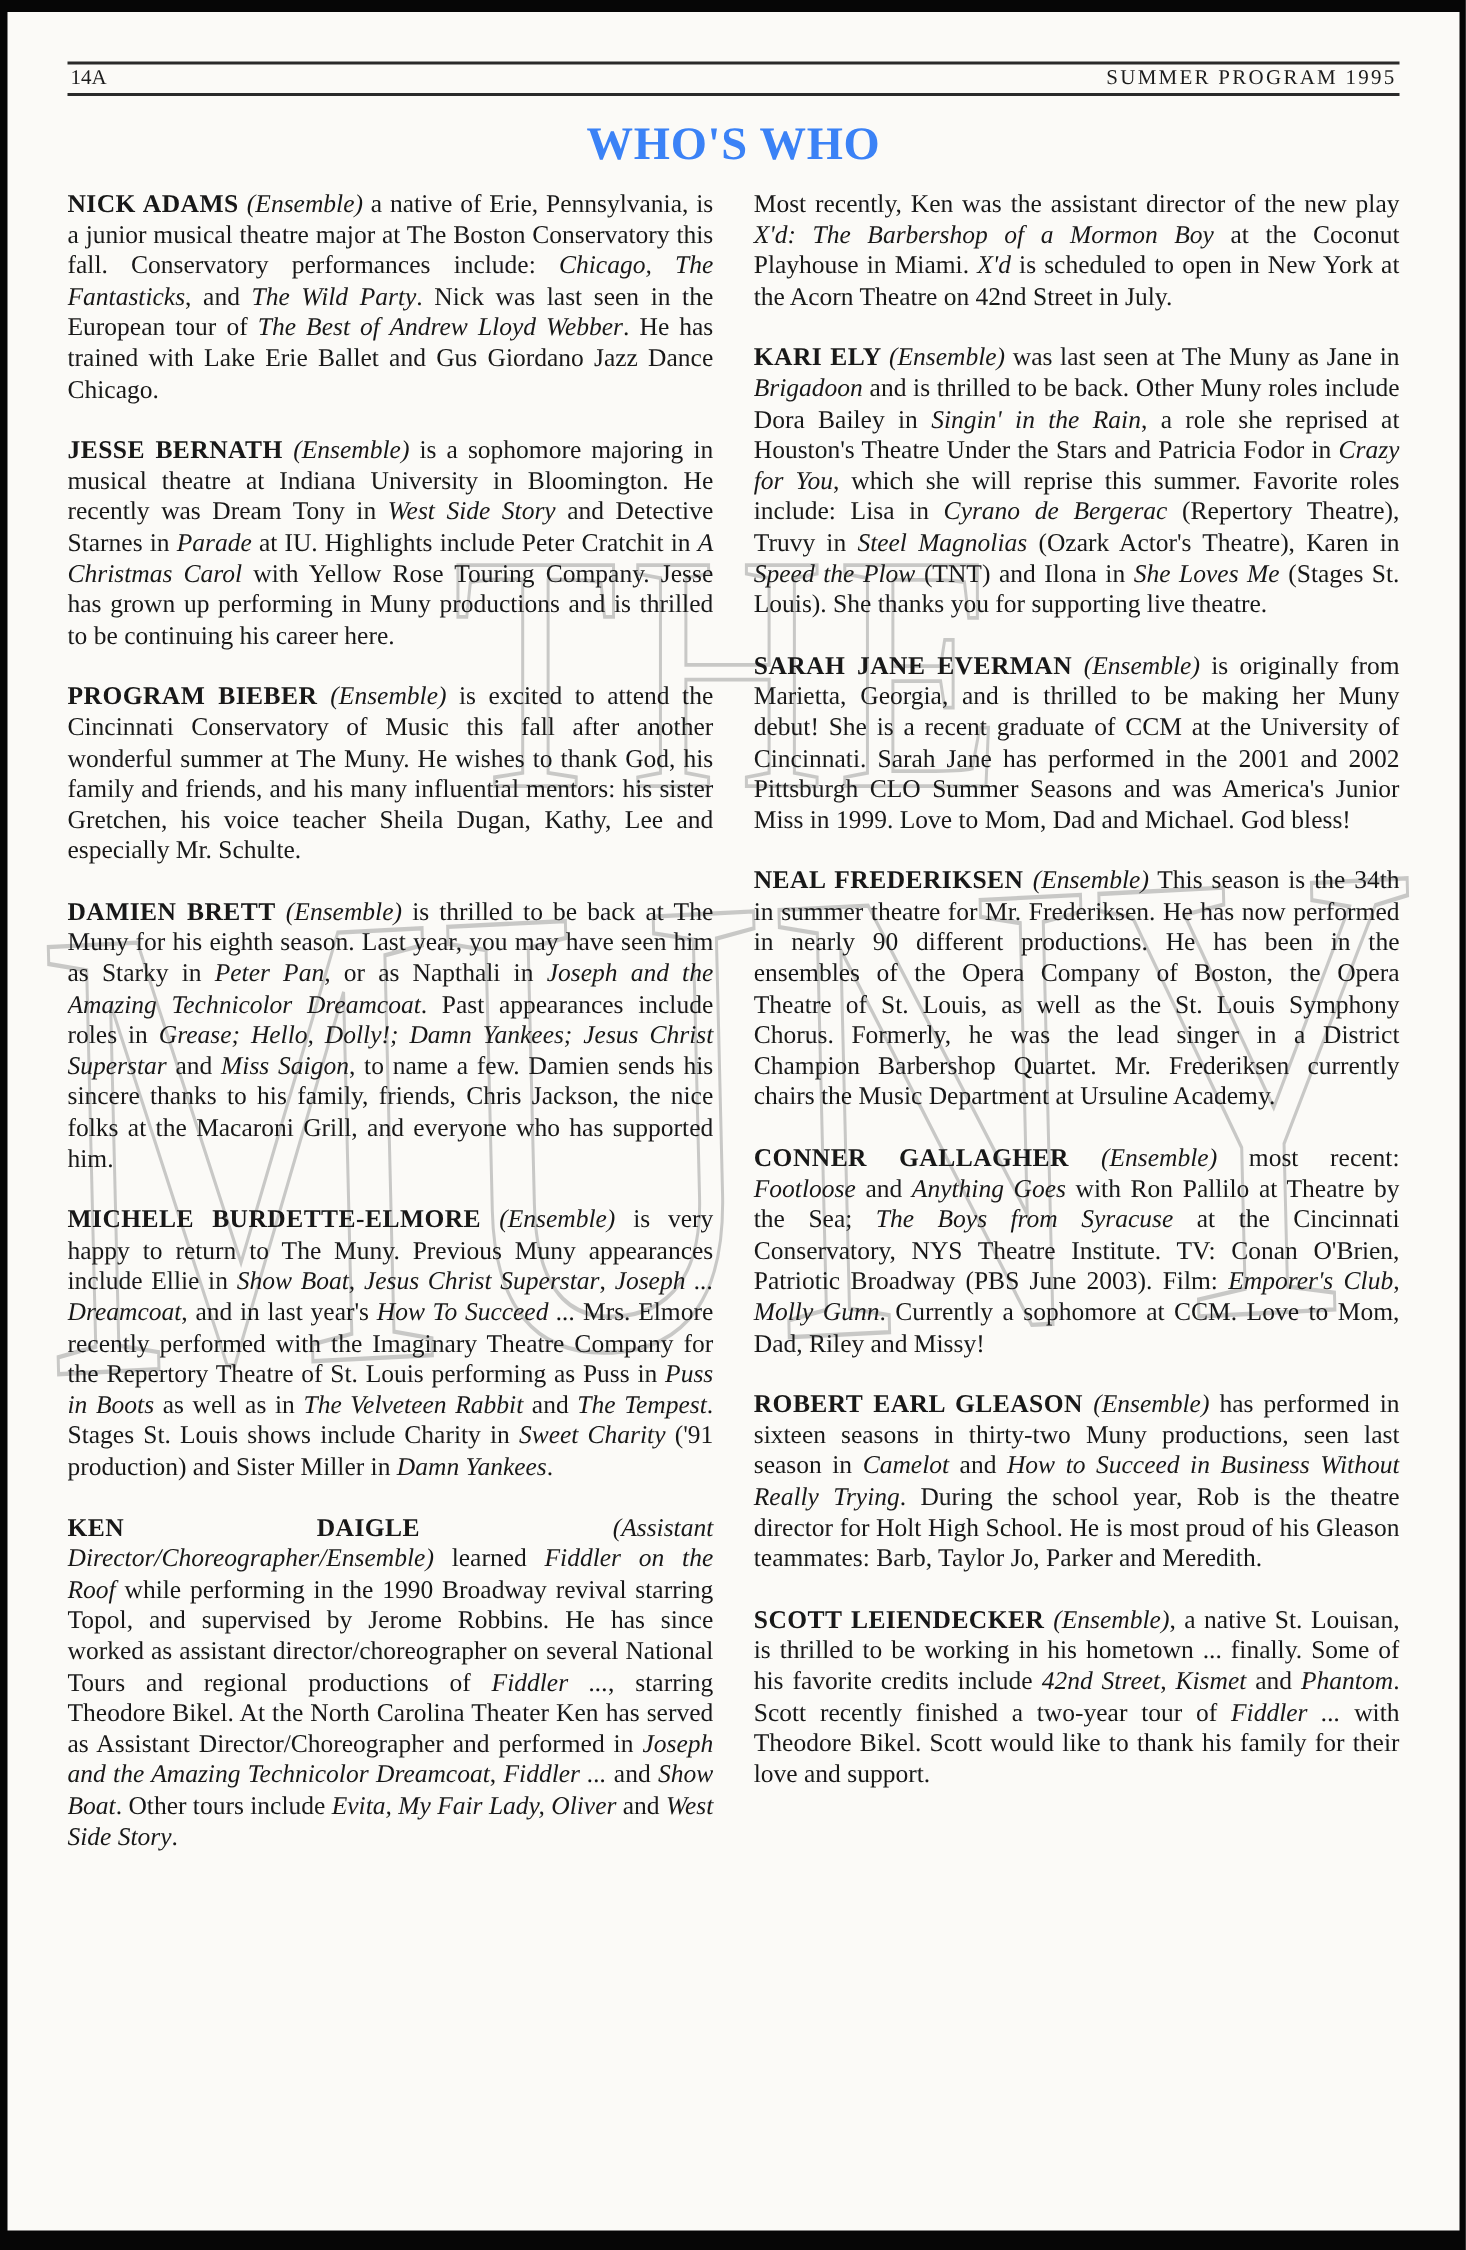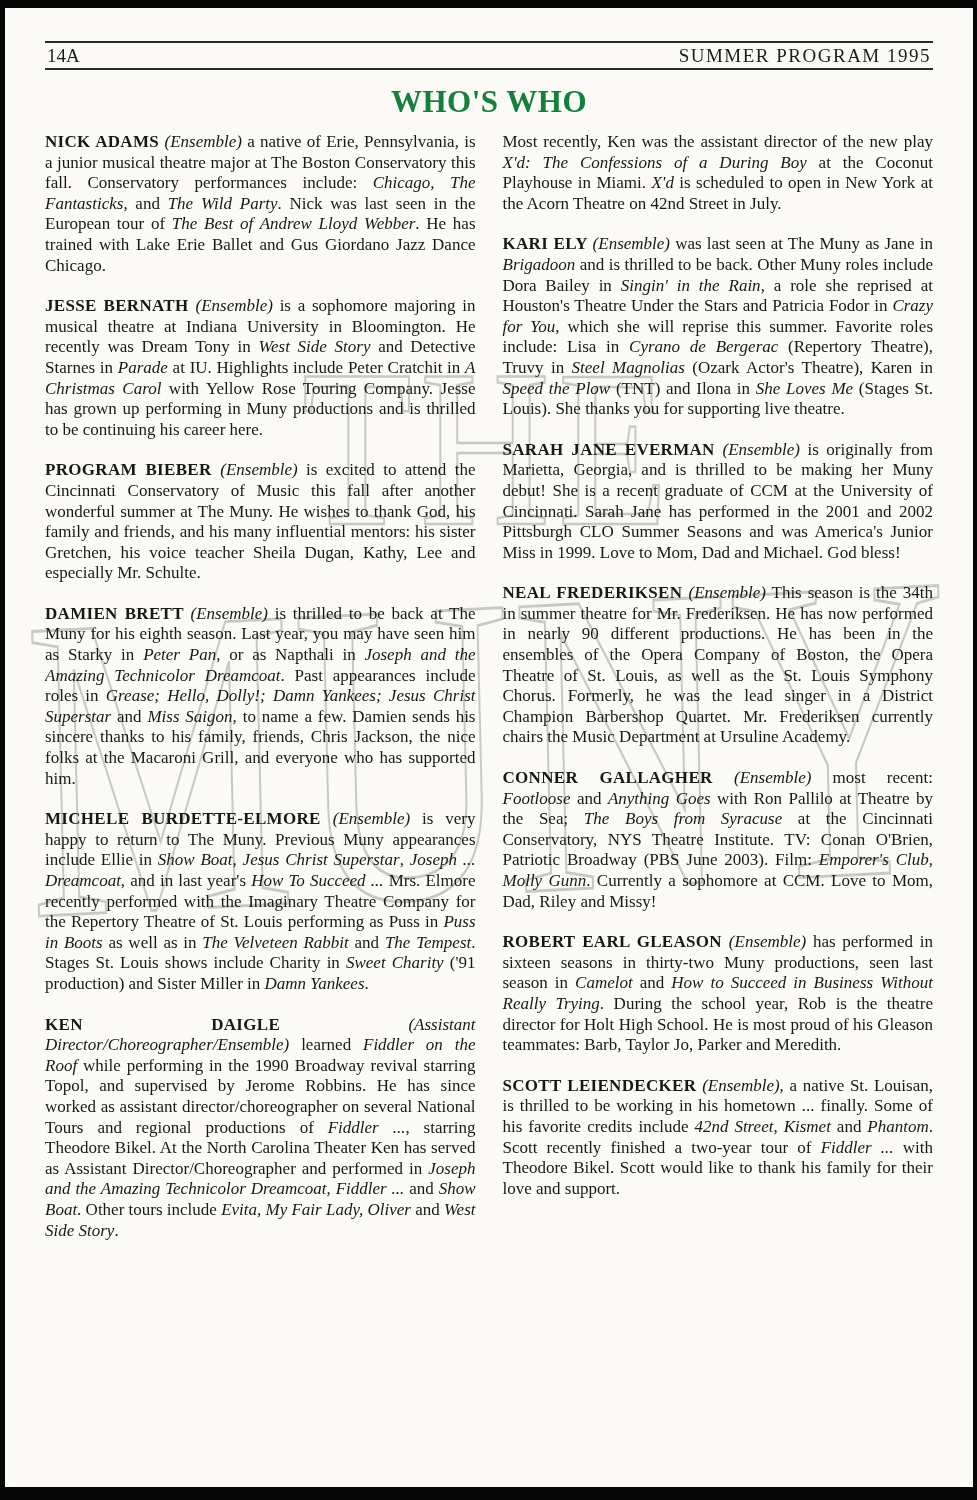--- a/index.html
+++ b/index.html
@@ -33,31 +33,31 @@
     height: 2px;
     background: #2a2a2a;
     margin: 0;
   }
   .hrule.top { margin-top: 33px; }
   .header-row {
     display: flex;
     justify-content: space-between;
     align-items: flex-end;
     padding: 2px 2px 1px 2px;
-    font-size: 19px;
+    font-size: 14px;
     color: #1c1c1c;
   }
   .header-row .right {
     letter-spacing: 1.5px;
   }
   h1.page-title {
     text-align: center;
     font-size: 31px;
     font-weight: bold;
-    color: #15803d;
+    color: #3b82f6;
     letter-spacing: 0.5px;
     margin: 14px 0 12px 0;
   }
   
   .columns {
     display: flex;
     gap: 27px;
     height: 1335px;
     overflow: hidden;
   }
@@ -127,21 +127,21 @@
       <div class="columns">
         <div class="column">
             <p class="entry"><span class="b">NICK ADAMS </span><span class="i">(Ensemble)</span> a native of Erie, Pennsylvania, is a junior musical theatre major at The Boston Conservatory this fall. Conservatory performances include: <span class="i">Chicago, The Fantasticks</span>, and <span class="i">The Wild Party</span>. Nick was last seen in the European tour of <span class="i">The Best of Andrew Lloyd Webber</span>. He has trained with Lake Erie Ballet and Gus Giordano Jazz Dance Chicago.</p>
             <p class="entry"><span class="b">JESSE BERNATH </span><span class="i">(Ensemble)</span> is a sophomore majoring in musical theatre at Indiana University in Bloomington. He recently was Dream Tony in <span class="i">West Side Story</span> and Detective Starnes in <span class="i">Parade</span> at IU. Highlights include Peter Cratchit in <span class="i">A Christmas Carol</span> with Yellow Rose Touring Company. Jesse has grown up performing in Muny productions and is thrilled to be continuing his career here.</p>
             <p class="entry"><span class="b">PROGRAM BIEBER </span><span class="i">(Ensemble)</span> is excited to attend the Cincinnati Conservatory of Music this fall after another wonderful summer at The Muny. He wishes to thank God, his family and friends, and his many influential mentors: his sister Gretchen, his voice teacher Sheila Dugan, Kathy, Lee and especially Mr. Schulte.</p>
             <p class="entry"><span class="b">DAMIEN BRETT </span><span class="i">(Ensemble)</span> is thrilled to be back at The Muny for his eighth season. Last year, you may have seen him as Starky in <span class="i">Peter Pan</span>, or as Napthali in <span class="i">Joseph and the Amazing Technicolor Dreamcoat</span>. Past appearances include roles in <span class="i">Grease; Hello, Dolly!; Damn Yankees; Jesus Christ Superstar</span> and <span class="i">Miss Saigon</span>, to name a few. Damien sends his sincere thanks to his family, friends, Chris Jackson, the nice folks at the Macaroni Grill, and everyone who has supported him.</p>
             <p class="entry"><span class="b">MICHELE BURDETTE-ELMORE </span><span class="i">(Ensemble)</span> is very happy to return to The Muny. Previous Muny appearances include Ellie in <span class="i">Show Boat</span>, <span class="i">Jesus Christ Superstar</span>, <span class="i">Joseph ... Dreamcoat</span>, and in last year's <span class="i">How To Succeed ...</span> Mrs. Elmore recently performed with the Imaginary Theatre Company for the Repertory Theatre of St. Louis performing as Puss in <span class="i">Puss in Boots</span> as well as in <span class="i">The Velveteen Rabbit</span> and <span class="i">The Tempest</span>. Stages St. Louis shows include Charity in <span class="i">Sweet Charity</span> ('91 production) and Sister Miller in <span class="i">Damn Yankees</span>.</p>
             <p class="entry"><span class="b">KEN DAIGLE </span><span class="i">(Assistant Director/Choreographer/Ensemble)</span> learned <span class="i">Fiddler on the Roof</span> while performing in the 1990 Broadway revival starring Topol, and supervised by Jerome Robbins. He has since worked as assistant director/choreographer on several National Tours and regional productions of <span class="i">Fiddler ...</span>, starring Theodore Bikel. At the North Carolina Theater Ken has served as Assistant Director/Choreographer and performed in <span class="i">Joseph and the Amazing Technicolor Dreamcoat</span>, <span class="i">Fiddler ...</span> and <span class="i">Show Boat</span>. Other tours include <span class="i">Evita, My Fair Lady, Oliver</span> and <span class="i">West Side Story</span>.</p>
           </div>
         <div class="column">
-            <p class="entry">Most recently, Ken was the assistant director of the new play <span class="i">X'd: The Confessions of a During Boy</span> at the Coconut Playhouse in Miami. <span class="i">X'd</span> is scheduled to open in New York at the Acorn Theatre on 42nd Street in July.</p>
+            <p class="entry">Most recently, Ken was the assistant director of the new play <span class="i">X'd: The Barbershop of a Mormon Boy</span> at the Coconut Playhouse in Miami. <span class="i">X'd</span> is scheduled to open in New York at the Acorn Theatre on 42nd Street in July.</p>
             <p class="entry"><span class="b">KARI ELY </span><span class="i">(Ensemble)</span> was last seen at The Muny as Jane in <span class="i">Brigadoon</span> and is thrilled to be back. Other Muny roles include Dora Bailey in <span class="i">Singin' in the Rain</span>, a role she reprised at Houston's Theatre Under the Stars and Patricia Fodor in <span class="i">Crazy for You</span>, which she will reprise this summer. Favorite roles include: Lisa in <span class="i">Cyrano de Bergerac</span> (Repertory Theatre), Truvy in <span class="i">Steel Magnolias</span> (Ozark Actor's Theatre), Karen in <span class="i">Speed the Plow</span> (TNT) and Ilona in <span class="i">She Loves Me</span> (Stages St. Louis). She thanks you for supporting live theatre.</p>
             <p class="entry"><span class="b">SARAH JANE EVERMAN </span><span class="i">(Ensemble)</span> is originally from Marietta, Georgia, and is thrilled to be making her Muny debut! She is a recent graduate of CCM at the University of Cincinnati. Sarah Jane has performed in the 2001 and 2002 Pittsburgh CLO Summer Seasons and was America's Junior Miss in 1999. Love to Mom, Dad and Michael. God bless!</p>
             <p class="entry"><span class="b">NEAL FREDERIKSEN </span><span class="i">(Ensemble)</span> This season is the 34th in summer theatre for Mr. Frederiksen. He has now performed in nearly 90 different productions. He has been in the ensembles of the Opera Company of Boston, the Opera Theatre of St. Louis, as well as the St. Louis Symphony Chorus. Formerly, he was the lead singer in a District Champion Barbershop Quartet. Mr. Frederiksen currently chairs the Music Department at Ursuline Academy.</p>
             <p class="entry"><span class="b">CONNER GALLAGHER </span><span class="i">(Ensemble)</span> most recent: <span class="i">Footloose</span> and <span class="i">Anything Goes</span> with Ron Pallilo at Theatre by the Sea; <span class="i">The Boys from Syracuse</span> at the Cincinnati Conservatory, NYS Theatre Institute. TV: Conan O'Brien, Patriotic Broadway (PBS June 2003). Film: <span class="i">Emporer's Club</span>, <span class="i">Molly Gunn</span>. Currently a sophomore at CCM. Love to Mom, Dad, Riley and Missy!</p>
             <p class="entry"><span class="b">ROBERT EARL GLEASON </span><span class="i">(Ensemble)</span> has performed in sixteen seasons in thirty-two Muny productions, seen last season in <span class="i">Camelot</span> and <span class="i">How to Succeed in Business Without Really Trying</span>. During the school year, Rob is the theatre director for Holt High School. He is most proud of his Gleason teammates: Barb, Taylor Jo, Parker and Meredith.</p>
             <p class="entry"><span class="b">SCOTT LEIENDECKER </span><span class="i">(Ensemble)</span>, a native St. Louisan, is thrilled to be working in his hometown ... finally. Some of his favorite credits include <span class="i">42nd Street</span>, <span class="i">Kismet</span> and <span class="i">Phantom</span>. Scott recently finished a two-year tour of <span class="i">Fiddler ...</span> with Theodore Bikel. Scott would like to thank his family for their love and support.</p>
           </div>
       </div>
     </div>
 

